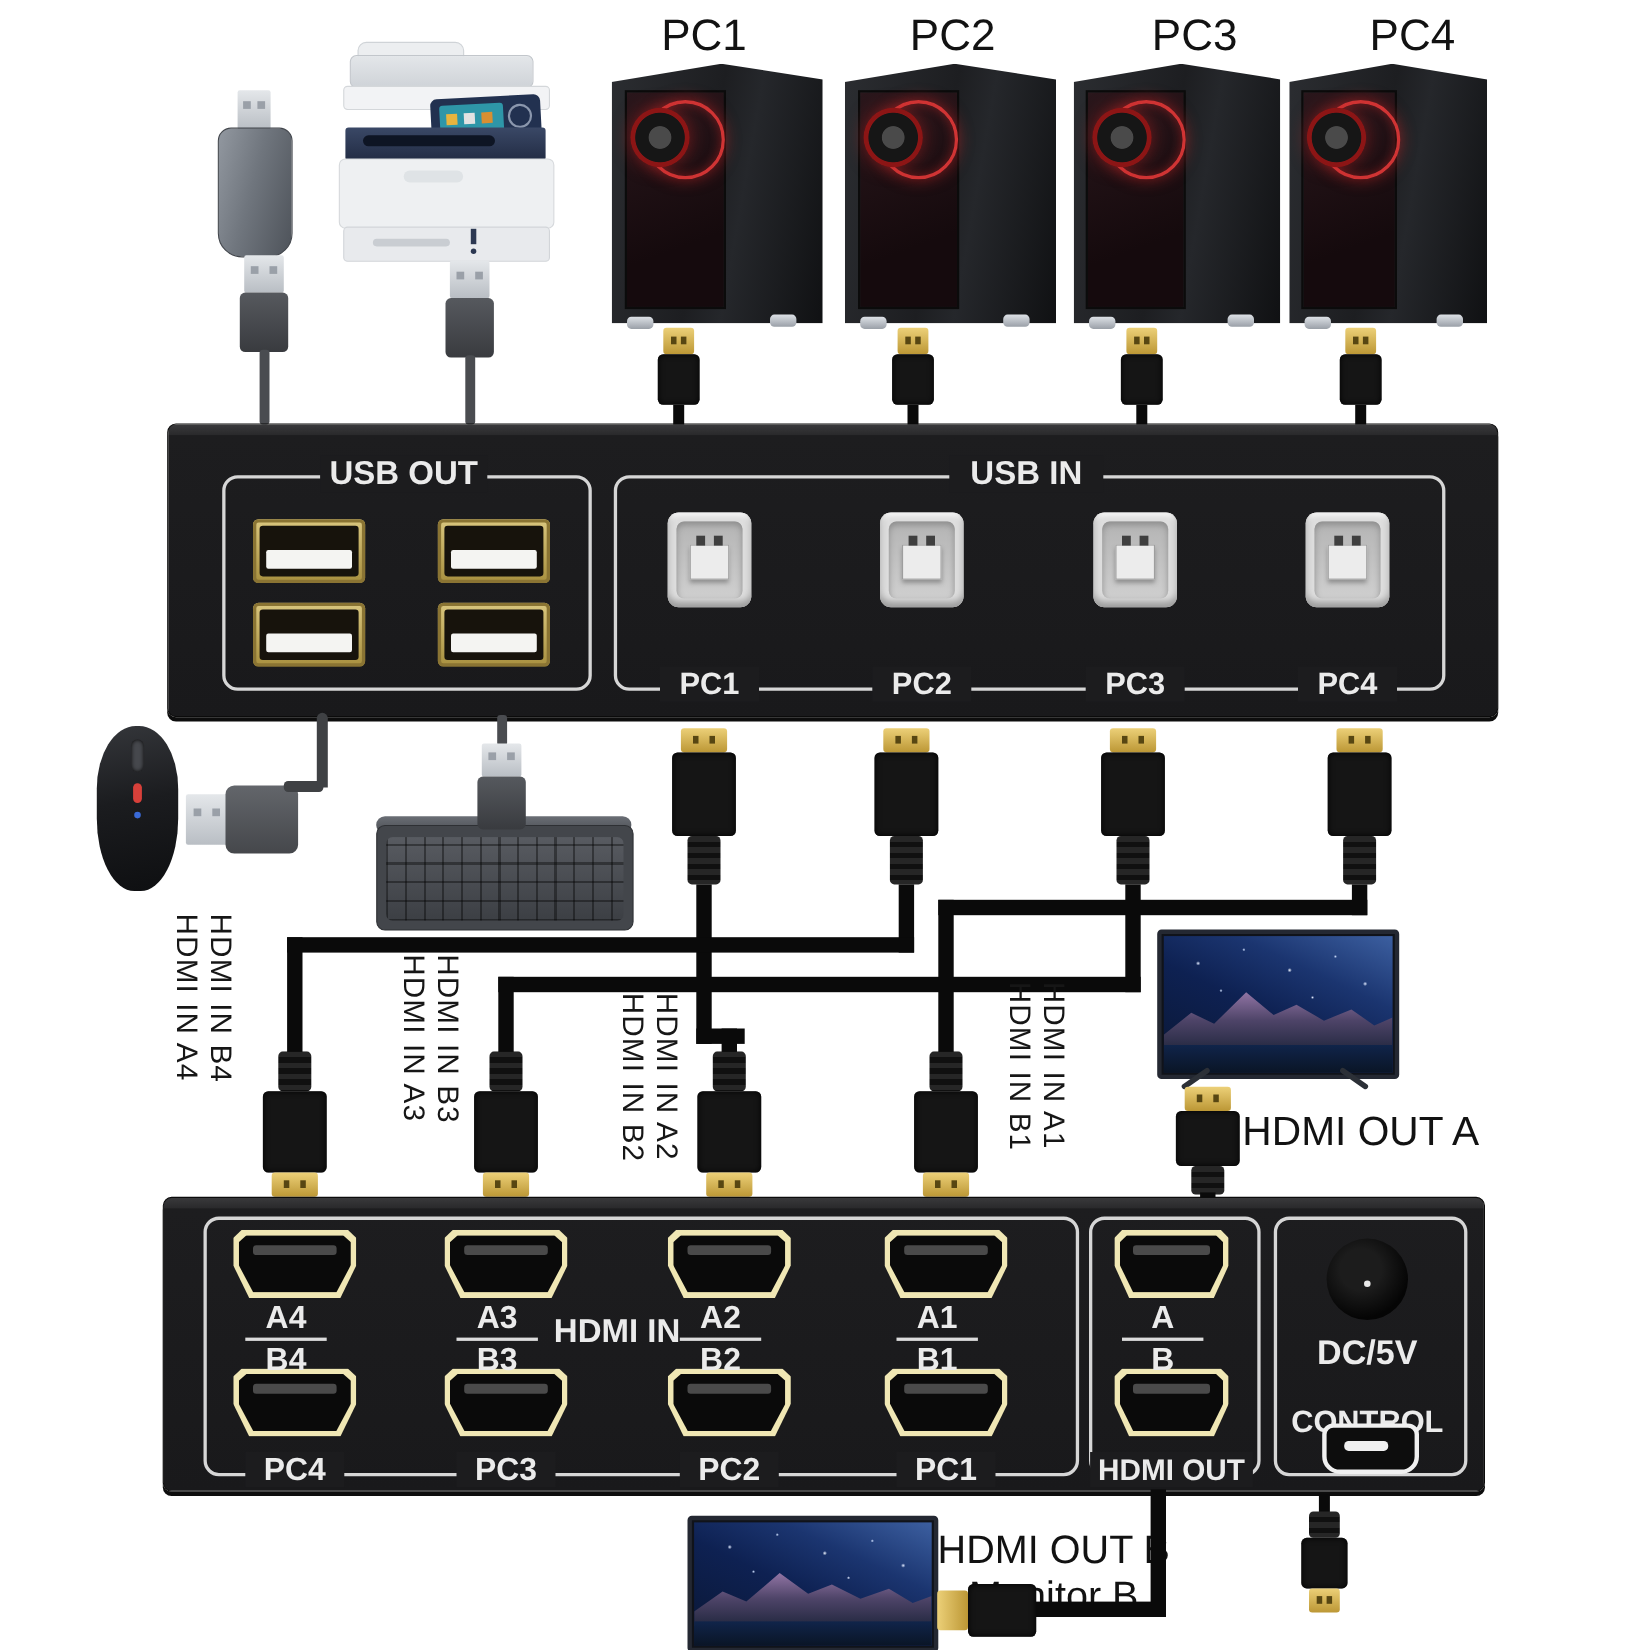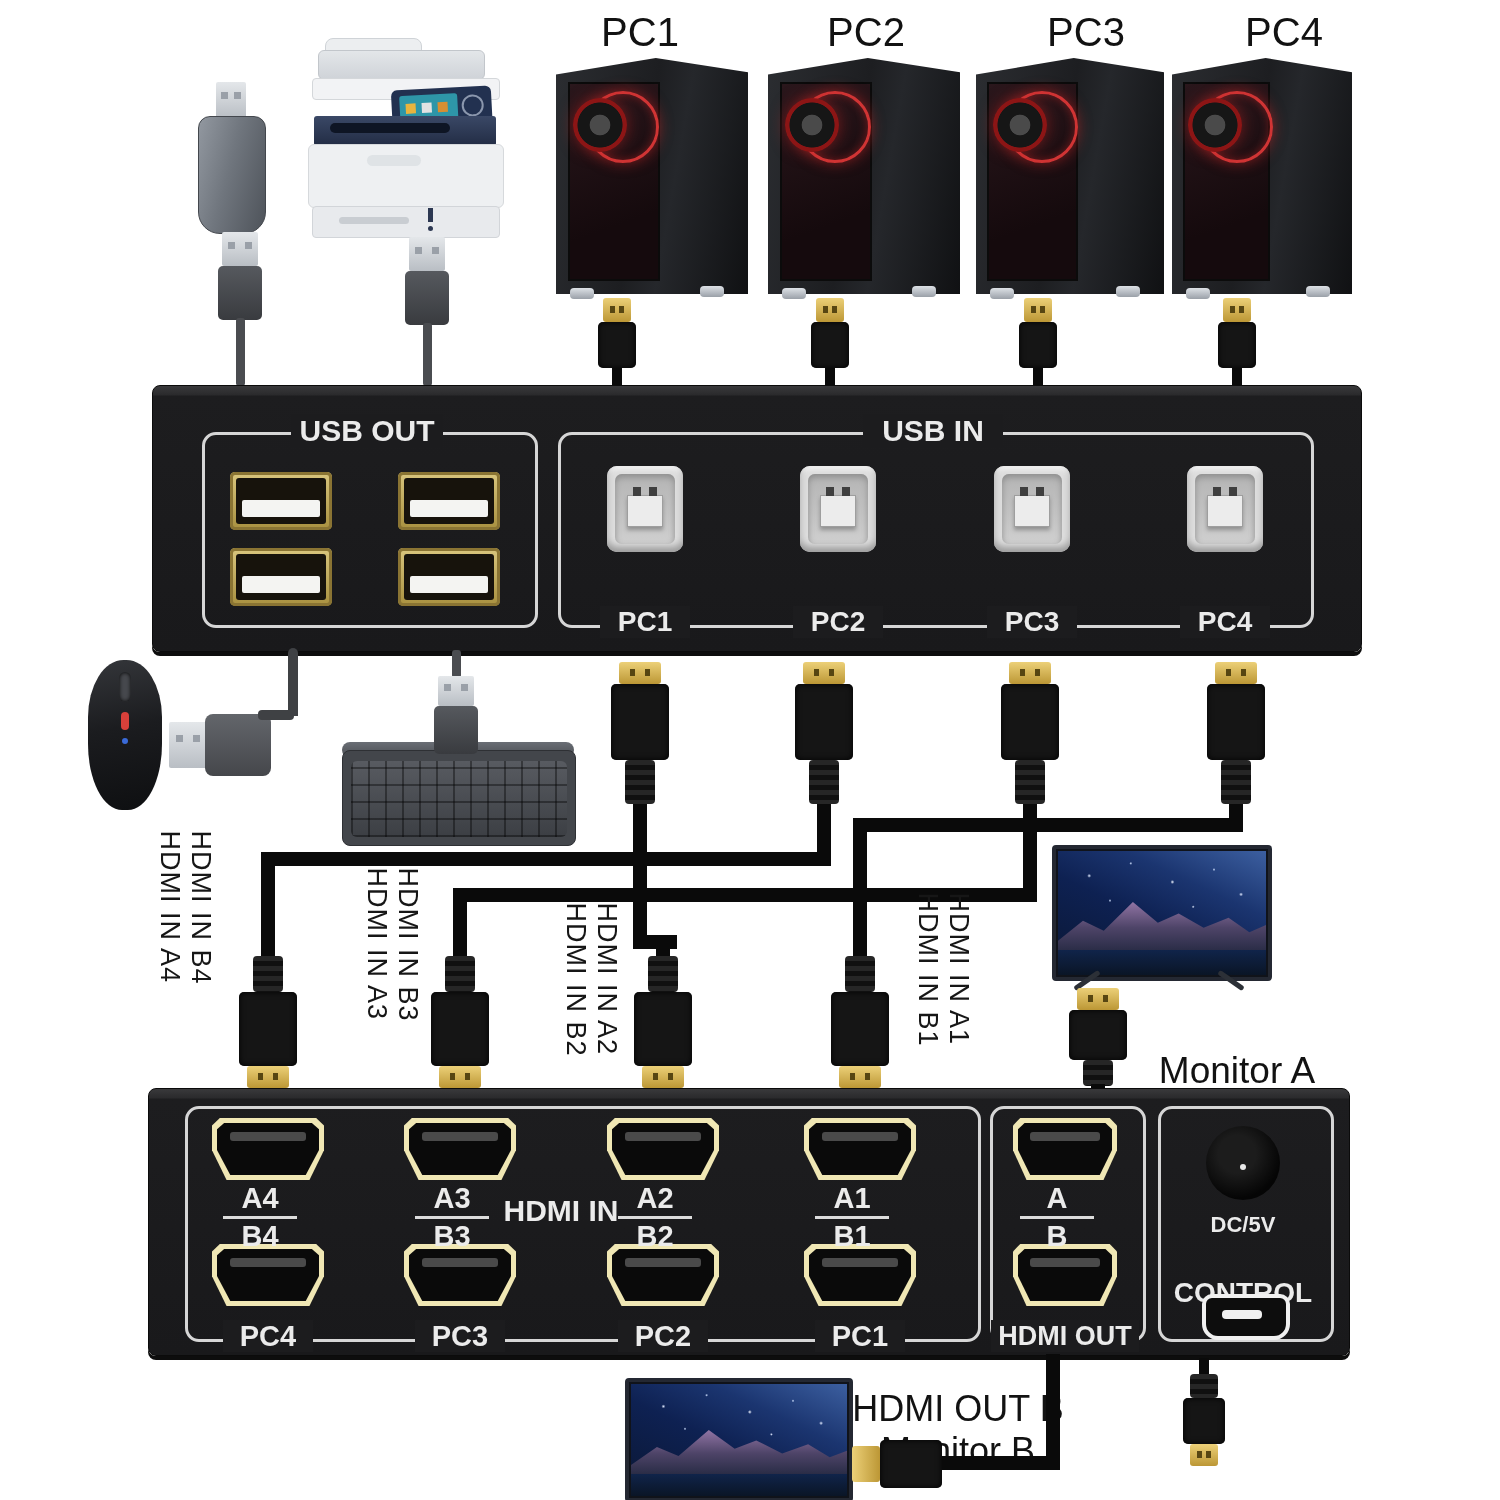--- a/index.html
+++ b/index.html
@@ -304,21 +304,21 @@
       <div class="mtn"></div>
       <div class="fg"></div>
     </div>
   </div>
   <div class="mfoot" style="left:1072px;top:978px;transform:rotate(-35deg)"></div>
   <div class="mfoot" style="left:1216px;top:978px;transform:rotate(35deg)"></div>
   <div class="ptip" style="left:1077px;top:988px;width:42px;height:22px"></div>
   <div class="pbody" style="left:1069px;top:1010px;width:58px;height:50px"></div>
   <div class="prelief" style="left:1083px;top:1060px;width:30px;height:26px"></div>
   <div class="cable" style="left:1091px;top:1084px;width:14px;height:8px"></div>
-  <div class="t-black" style="left:1087px;top:1050px;width:300px;font-size:37px">Monitor A</div>
+  <div class="t-black" style="left:1087px;top:1008px;width:300px;font-size:37px">HDMI OUT A</div>
 
   <div class="dark-box" style="left:148px;top:1088px;width:1200px;height:266px"></div>
   <div class="group" style="left:185px;top:1106px;width:790px;height:230px"></div>
 
   <div class="hdmiport" style="left:212px;top:1118px;width:112px;height:62px">
       <div class="shell"></div>
       <div class="cav"></div>
       <div class="slot"></div>
     </div>
   <div class="hdmiport" style="left:404px;top:1118px;width:112px;height:62px">
@@ -394,21 +394,21 @@
   <div class="frac" style="left:1020px;top:1182px">
     <div class="ft">A</div>
     <div class="fb">B</div>
   </div>
   <div class="onborder" style="left:991px;top:1320px;width:148px;font-size:27px;line-height:32px">HDMI OUT</div>
 
   <div class="group" style="left:1158px;top:1106px;width:170px;height:230px"></div>
   <div class="abs" style="left:1206px;top:1126px;width:74px;height:74px;border-radius:50%;background:radial-gradient(circle at 42% 38%,#1c1c1c 0 30%,#050505 70%)">
     <div class="abs" style="left:34px;top:38px;width:6px;height:6px;background:#e9e9e9;border-radius:50%"></div>
   </div>
-  <div class="blk-label" style="left:1158px;top:1212px;width:170px;font-size:22px">DC/5V</div>
+  <div class="blk-label" style="left:1158px;top:1212px;width:170px;font-size:31px">DC/5V</div>
   <div class="blk-label" style="left:1158px;top:1277px;width:170px;font-size:28px">CONTROL</div>
   <div class="abs" style="left:1202px;top:1294px;width:80px;height:38px;background:#0d0d0d;border:4px solid #f0f0f0;border-radius:10px 10px 16px 16px">
     <div class="abs" style="left:16px;top:12px;width:40px;height:9px;background:#f0f0f0;border-radius:4px"></div>
   </div>
 
   <div class="monitor" style="left:625px;top:1378px;width:220px;height:116px">
     <div class="scene">
       <div class="stars"></div>
       <div class="mtn"></div>
       <div class="fg"></div>

